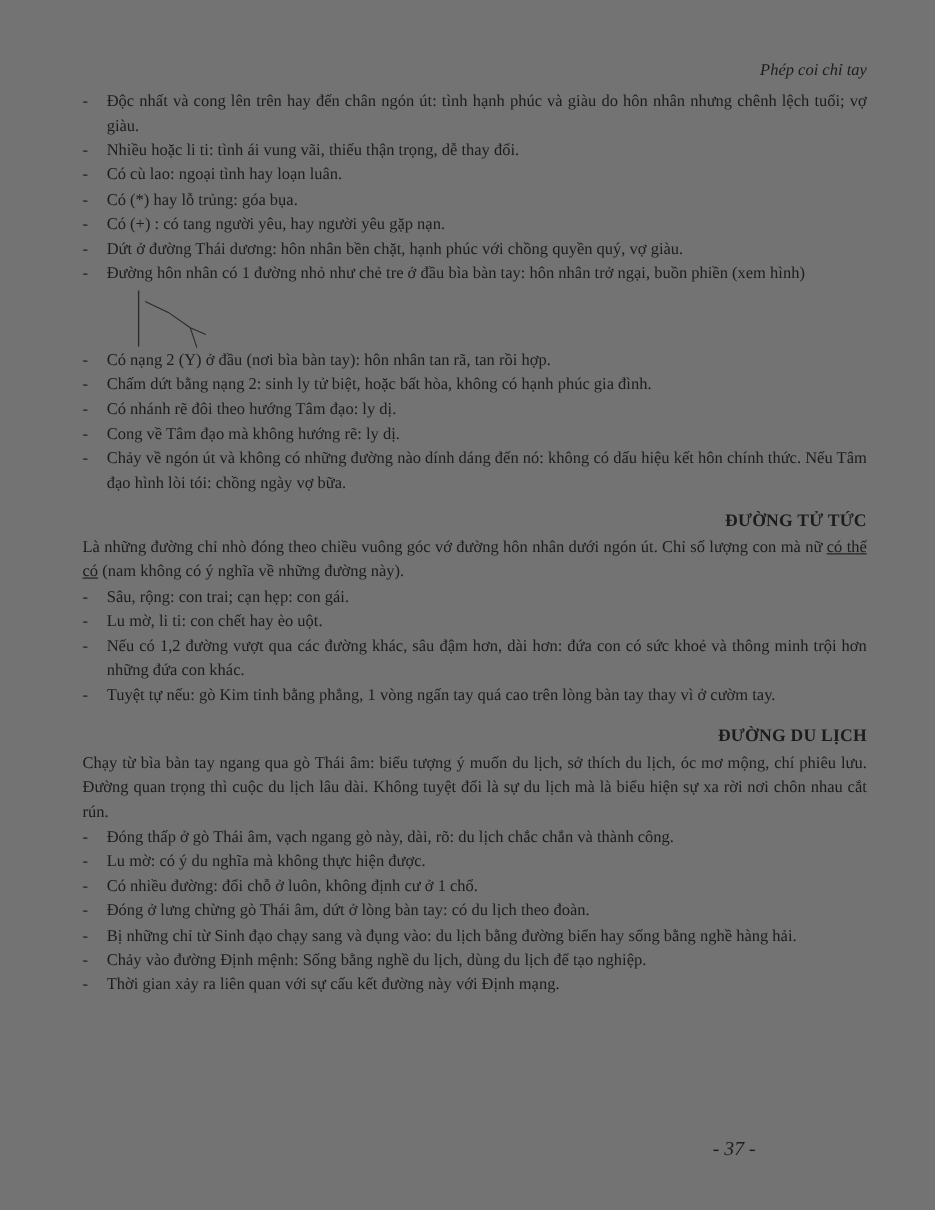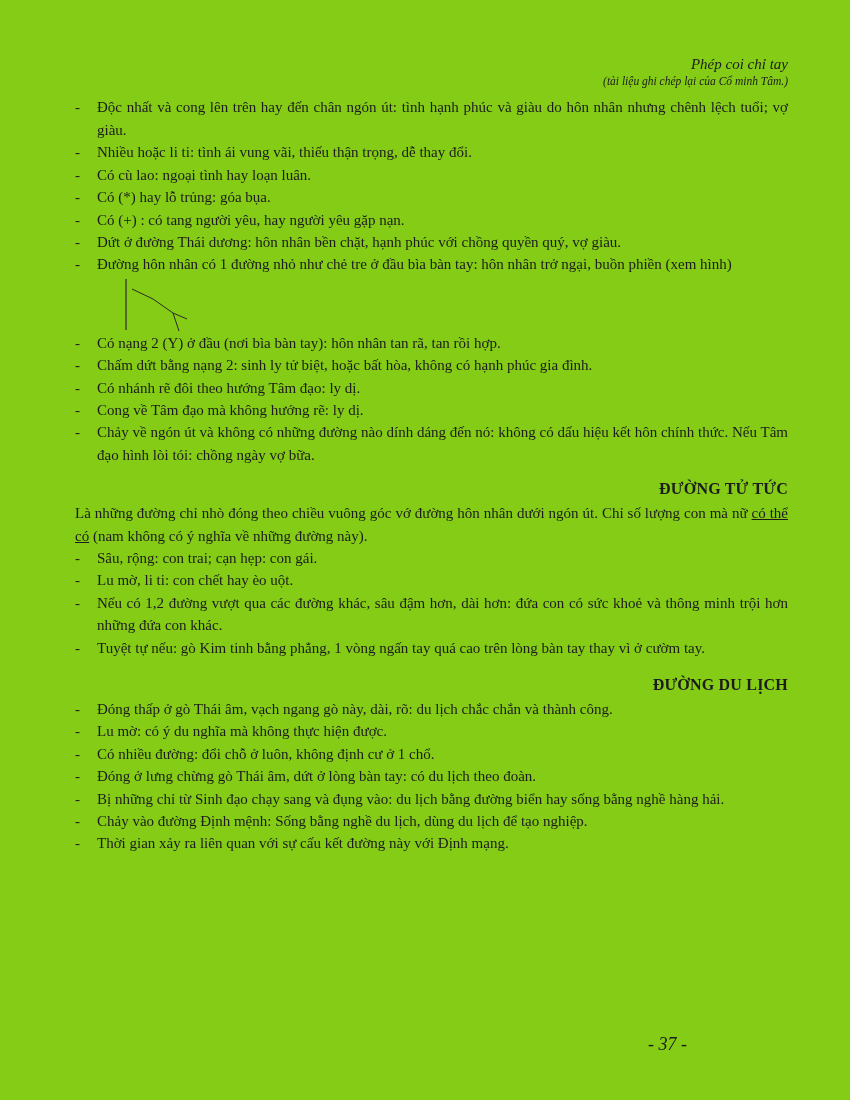--- a/index.html
+++ b/index.html
@@ -1,21 +1,21 @@
 <!DOCTYPE html>
 <html lang="vi"><head>
 <meta charset="utf-8">
 <style>
   html,body{margin:0;padding:0;}
   body{background:#ffffff;}
   .page{
     position:relative;
     width:850px;
     height:1100px;
-    background:#84cc16;
+    background:#737373;
     font-family:"Liberation Serif","DejaVu Serif",serif;
     color:#1c1c1c;
     overflow:hidden;
   }
   .content{
     position:absolute;
     left:75px;
     top:56px;
     width:713px;
   }
@@ -49,21 +49,20 @@
   }
 </style>
 </head>
 <body>
 
 <div class="page">
   <div class="content">
 
     <div class="doc-header">
       <div class="doc-title">Phép coi chỉ tay</div>
-      <div class="doc-subtitle">(tài liệu ghi chép lại của Cổ minh Tâm.)</div>
     </div>
 
     <div class="body-text">
 
       <div class="li">
         <span class="dash">-</span>
         <span class="li-text">Độc nhất và cong lên trên hay đến chân ngón út: tình hạnh phúc và giàu do hôn nhân nhưng chênh lệch tuổi; vợ giàu.</span>
       </div>
       <div class="li">
         <span class="dash">-</span>
@@ -132,20 +131,21 @@
       <div class="li">
         <span class="dash">-</span>
         <span class="li-text">Nếu có 1,2 đường vượt qua các đường khác, sâu đậm hơn, dài hơn: đứa con có sức khoẻ và thông minh trội hơn những đứa con khác.</span>
       </div>
       <div class="li">
         <span class="dash">-</span>
         <span class="li-text">Tuyệt tự nếu: gò Kim tinh bằng phẳng, 1 vòng ngấn tay quá cao trên lòng bàn tay thay vì ở cườm tay.</span>
       </div>
 
       <div class="section-heading du-lich">ĐƯỜNG DU LỊCH</div>
+      <div class="para">Chạy từ bìa bàn tay ngang qua gò Thái âm: biểu tượng ý muốn du lịch, sở thích du lịch, óc mơ mộng, chí phiêu lưu. Đường quan trọng thì cuộc du lịch lâu dài. Không tuyệt đối là sự du lịch mà là biểu hiện sự xa rời nơi chôn nhau cắt rún.</div>
 
       <div class="li">
         <span class="dash">-</span>
         <span class="li-text">Đóng thấp ở gò Thái âm, vạch ngang gò này, dài, rõ: du lịch chắc chắn và thành công.</span>
       </div>
       <div class="li">
         <span class="dash">-</span>
         <span class="li-text">Lu mờ: có ý du nghĩa mà không thực hiện được.</span>
       </div>
       <div class="li">

